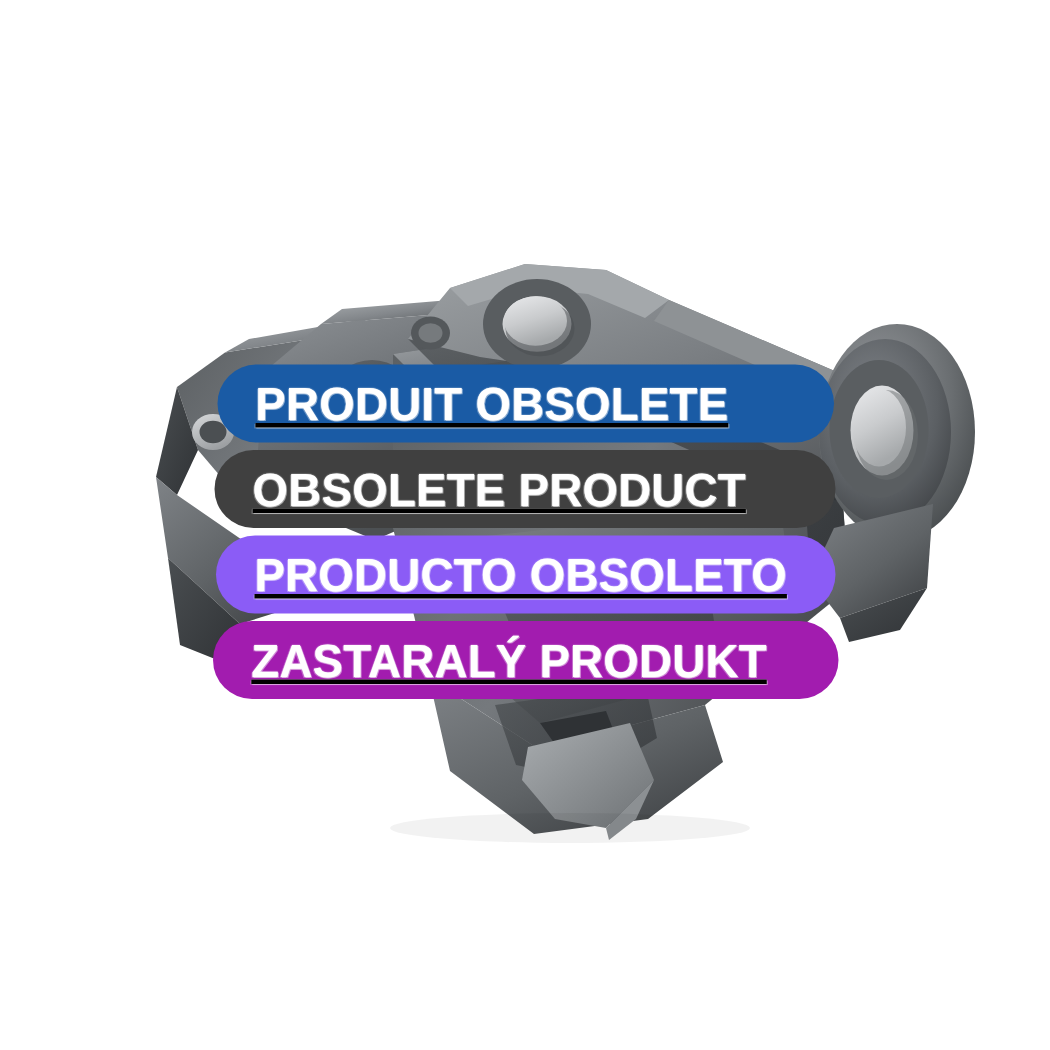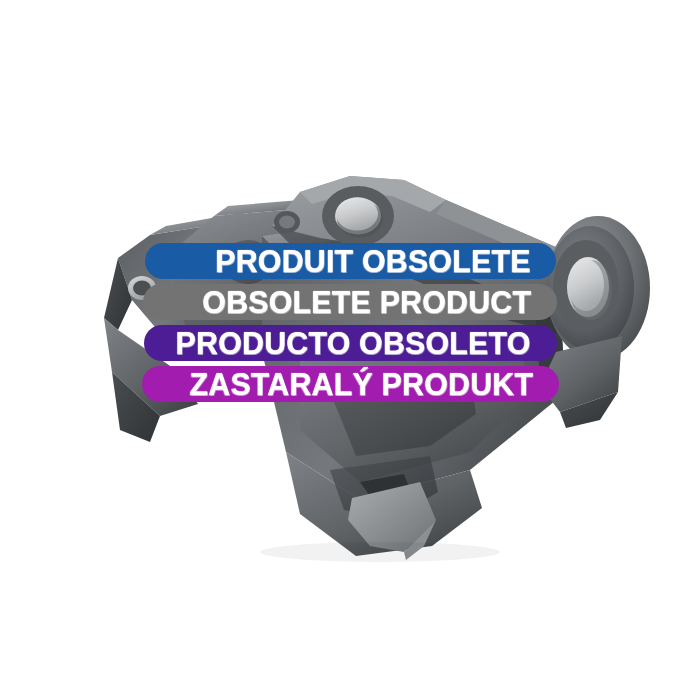--- a/index.html
+++ b/index.html
@@ -42,28 +42,29 @@
     width: 700px;
     height: 230px;
     display: flex;
     flex-direction: column;
     align-items: center;
     gap: 5px;
   }
 
   .banner {
     position: relative;
-    height: 36px;
+    height: 52px;
     border-radius: 26px;
     display: flex;
     align-items: center;
-    justify-content: flex-end;
+    justify-content: flex-start;
     box-sizing: border-box;
     padding: 0 22px;
     user-select: none;
+    text-decoration: underline;
   }
   .banner.w-a { width: 411px; }
   .banner.w-b { width: 414px; }
   .banner.w-c { width: 413px; }
   .banner.w-d { width: 417px; }
 
   .banner-label {
     color: #ffffff;
     font-family: "Liberation Sans", "DejaVu Sans", sans-serif;
     font-weight: 700;
@@ -204,25 +205,25 @@
       <ellipse cx="380" cy="552" rx="120" ry="10" fill="#000000" opacity="0.05"></ellipse>
     </svg>
   </div>
 
   <div id="banner-stack">
 
     <div class="banner w-a" style="background:#1a5ba5;">
       <span class="banner-label" style="color: rgb(255, 255, 255);">PRODUIT OBSOLETE</span>
     </div>
 
-    <div class="banner w-b" style="background:#737373;">
+    <div class="banner w-b" style="background:#404040;">
       <span class="banner-label" style="color: rgb(255, 255, 255);">OBSOLETE PRODUCT</span>
     </div>
 
-    <div class="banner w-c" style="background:#4c1d95;">
+    <div class="banner w-c" style="background:#8b5cf6;">
       <span class="banner-label" style="color: rgb(255, 255, 255);">PRODUCTO OBSOLETO</span>
     </div>
 
     <div class="banner w-d" style="background:#a21caf;">
       <span class="banner-label" style="color: rgb(255, 255, 255);">ZASTARALÝ PRODUKT</span>
     </div>
 
   </div>
 </div>
 

